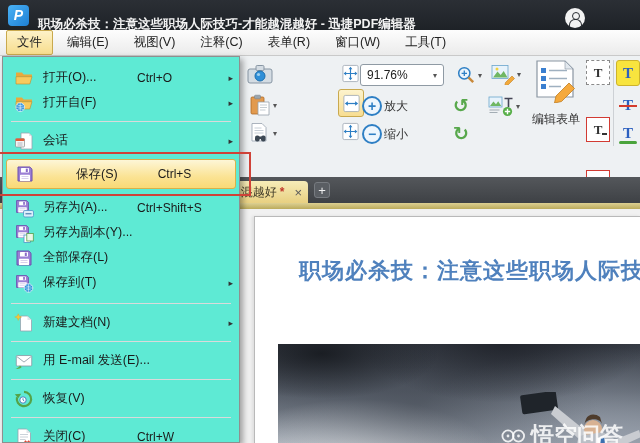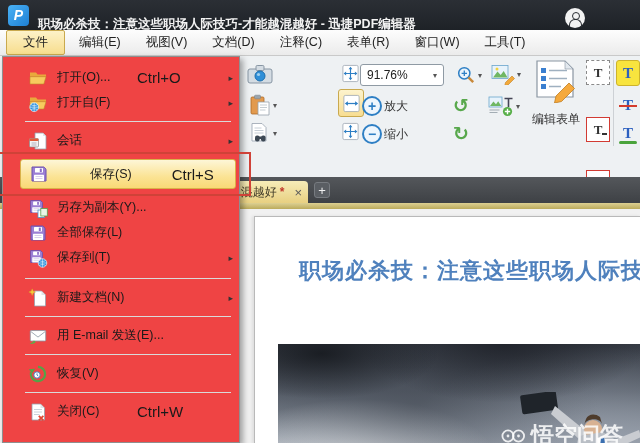--- a/index.html
+++ b/index.html
@@ -15,21 +15,21 @@
   .wtitle{color:#f3f3f3;font-size:12.5px;font-weight:bold;white-space:nowrap;margin-top:19px;}
   .avatar{position:absolute;left:565px;top:8px;width:20px;height:20px;border-radius:50%;background:#f2f2f2;}
   .a-head{position:absolute;left:6.5px;top:3.5px;width:6px;height:6px;border-radius:50%;border:1.5px solid #2a2e33;}
   .a-body{position:absolute;left:4px;top:11px;width:11px;height:7px;border-radius:6px 6px 0 0;border:1.5px solid #2a2e33;border-bottom:none;}
 
   
   .menubar{position:absolute;left:0;top:30px;width:640px;height:26px;
     background:linear-gradient(#fdfdfd,#ebebeb);border-bottom:1px solid #c9c9c9;box-sizing:border-box;
     display:flex;align-items:center;padding-left:6px;gap:3px;font-size:12.5px;color:#222;}
   .mb-item{padding:4px 11px;border-radius:2px;white-space:nowrap;}
-  .mb-item.active{background:linear-gradient(#fdf2c8,#f7dd8e);border:1px solid #c9a94e;padding:3px 16px;}
+  .mb-item.active{background:linear-gradient(#fdf2c8,#f7dd8e);border:1px solid #c9a94e;padding:3px 10px;}
 
   
   .toolbar{position:absolute;left:0;top:56px;width:640px;height:121px;background:#eef1f3;}
   .toolbar>*{position:absolute;}
   .tb-btn{display:flex;align-items:center;justify-content:center;gap:2px;border-radius:3px;}
   .dd{font-size:8px;color:#555;}
   .tb-big{text-align:center;}
   .page11{width:34px;height:42px;background:#fff;border:1px solid #98a2ae;margin:0 auto;position:relative;
     display:flex;align-items:center;justify-content:center;color:#2e7fc4;font-weight:bold;font-size:13px;}
   .page11::after{content:"";position:absolute;right:-1px;top:-1px;border:6px solid #eef1f3;border-left-color:#c9d2da;border-bottom-color:#c9d2da;}
@@ -80,28 +80,28 @@
     radial-gradient(ellipse 260px 120px at 38% 50%, rgba(70,76,86,.6), transparent 70%),
     radial-gradient(ellipse 200px 90px at 22% 100%, rgba(240,243,246,.9), transparent 70%),
     radial-gradient(ellipse 260px 130px at 88% 85%, rgba(150,158,170,.75), transparent 75%),
     linear-gradient(180deg,#363b44 0%,#555c67 40%,#8d95a0 75%,#b6bcc4 100%);}
   .man{position:absolute;right:0;top:48px;width:130px;height:70px;}
   .watermark{position:absolute;left:222px;top:76px;display:flex;align-items:center;gap:4px;
     color:rgba(255,255,255,.85);font-size:23px;font-weight:bold;white-space:nowrap;}
   .wm-logo{width:27px;height:20px;flex:none;}
 
   
-  .filemenu{position:absolute;left:2px;top:56px;width:238px;height:387px;background:#ef4444;
+  .filemenu{position:absolute;left:2px;top:56px;width:238px;height:387px;background:#5eead4;
     border:1px solid #8f8f8f;box-shadow:3px 3px 6px rgba(0,0,0,.35);z-index:40;box-sizing:border-box;
-    padding-top:8px;overflow:hidden;padding-left:14px;}
+    padding-top:8px;overflow:hidden;}
   .mrow{height:25px;display:flex;align-items:center;padding:0 6px 0 10px;gap:8px;position:relative;}
   .mi{width:22px;flex:none;display:flex;justify-content:center;}
   .mi svg{width:20px;height:20px;}
   .mlabel{font-size:12.5px;color:#1a1a1a;white-space:nowrap;flex:1;}
-  .mshort{width:76px;flex:none;font-size:15px;color:#1a1a1a;white-space:nowrap;}
+  .mshort{width:76px;flex:none;font-size:12px;color:#1a1a1a;white-space:nowrap;}
   .marrow{width:12px;flex:none;text-align:right;font-size:9px;color:#333;}
   .msep{height:1px;background:#dadada;margin:6px 8px;}
   .mrow.savehl{height:30px;margin:6px 3px;background:linear-gradient(#fdf6d7,#fbe394 60%,#f9d976);
     border:1px solid #d9b14a;border-radius:3px;box-sizing:border-box;padding-left:7px;gap:40px;}
 
   .red-annotation{position:absolute;left:-3px;top:152px;width:250px;height:40px;
     border:2px solid #cf4238;z-index:60;pointer-events:none;}
 </style>
 </head>
 <body>
@@ -255,21 +255,20 @@
     <div class="avatar">
         <div class="a-head"></div>
         <div class="a-body"></div>
       </div>
   </div>
 
   <div class="menubar">
     <div class="mb-item active">文件</div>
     <div class="mb-item">编辑(E)</div>
     <div class="mb-item">视图(V)</div>
-    <div class="mb-item">文档(D)</div>
     <div class="mb-item">注释(C)</div>
     <div class="mb-item">表单(R)</div>
     <div class="mb-item">窗口(W)</div>
     <div class="mb-item">工具(T)</div>
   </div>
 
   <div class="toolbar">
     <div class="tb-btn" style="left:244px;top:4px;width:32px;height:28px">
       <svg style="width:26px;height:22px">
           <use href="#s-camera"></use>
@@ -443,20 +442,30 @@
             <use href="#s-save"></use>
           </svg>
         </span>
       <span class="mlabel">保存(S)</span>
       <span class="mshort">Ctrl+S</span>
       <span class="marrow"></span>
     </div>
     <div class="mrow">
       <span class="mi">
           <svg>
+            <use href="#s-save-as"></use>
+          </svg>
+        </span>
+      <span class="mlabel">另存为(A)...</span>
+      <span class="mshort">Ctrl+Shift+S</span>
+      <span class="marrow"></span>
+    </div>
+    <div class="mrow">
+      <span class="mi">
+          <svg>
             <use href="#s-save-copy"></use>
           </svg>
         </span>
       <span class="mlabel">另存为副本(Y)...</span>
       <span class="mshort"></span>
       <span class="marrow"></span>
     </div>
     <div class="mrow">
       <span class="mi">
           <svg>

